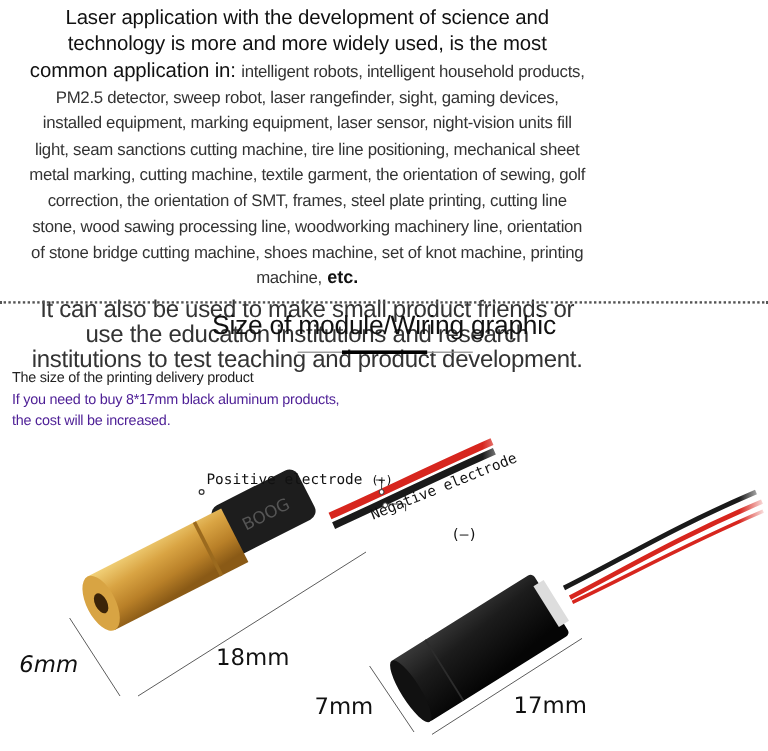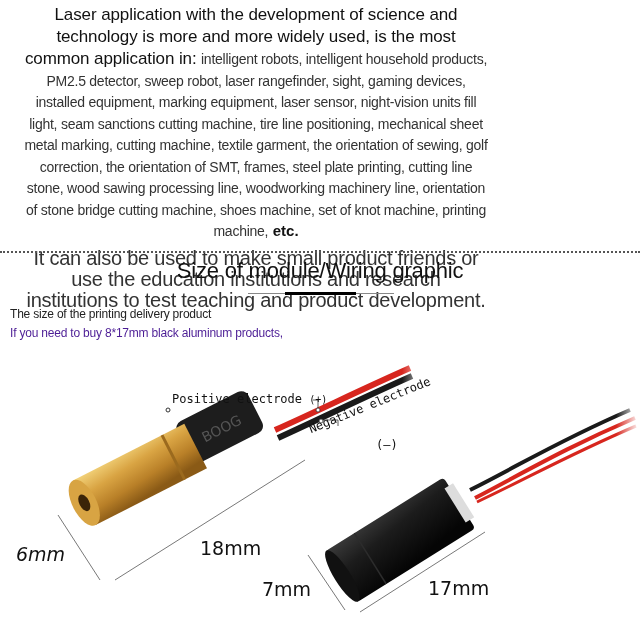--- a/index.html
+++ b/index.html
@@ -41,20 +41,21 @@
 
 <div class="dotted"></div>
 
 <div class="section-title">Size of module/Wiring graphic</div>
 <div class="title-rule"></div>
 <div class="title-rule-bold"></div>
 
 <div class="note-black">The size of the printing delivery product</div>
 <div class="note-red">
   <div>If you need to buy 8*17mm black aluminum products,</div>
+  <div>the cost will be increased.</div>
 </div>
 
 <div class="product-area">
   <svg width="640" height="266" viewBox="0 0 640 266">
     <defs>
       <linearGradient id="brassG" x1="0" y1="0" x2="0.25" y2="1">
         <stop offset="0" stop-color="#f2d27a"></stop>
         <stop offset="0.35" stop-color="#d9a443"></stop>
         <stop offset="0.7" stop-color="#b98028"></stop>
         <stop offset="1" stop-color="#8a5a16"></stop>
@@ -117,16 +118,16 @@
   <div class="label-mono" style="left:172px; top:32px;">
     <span>Positive electrode</span>
     <span style="font-size:10px;">(+)</span>
   </div>
   <div class="label-mono" style="left:312px; top:62px; transform: rotate(-22deg); transform-origin: left bottom;">
     <span>Negative electrode</span>
   </div>
   <div class="label-mono" style="left:376px; top:78px;">(–)</div>
 
   <div class="dim" style="left:16px; top:183px;font-style:italic;">6mm</div>
-  <div class="dim" style="left:200px; top:177px;">18mm</div>
+  <div class="dim" style="left:180px; top:177px;">18mm</div>
   <div class="dim" style="left:262px; top:218px;">7mm</div>
   <div class="dim" style="left:428px; top:217px;">17mm</div>
 </div>
 
 </body></html>

